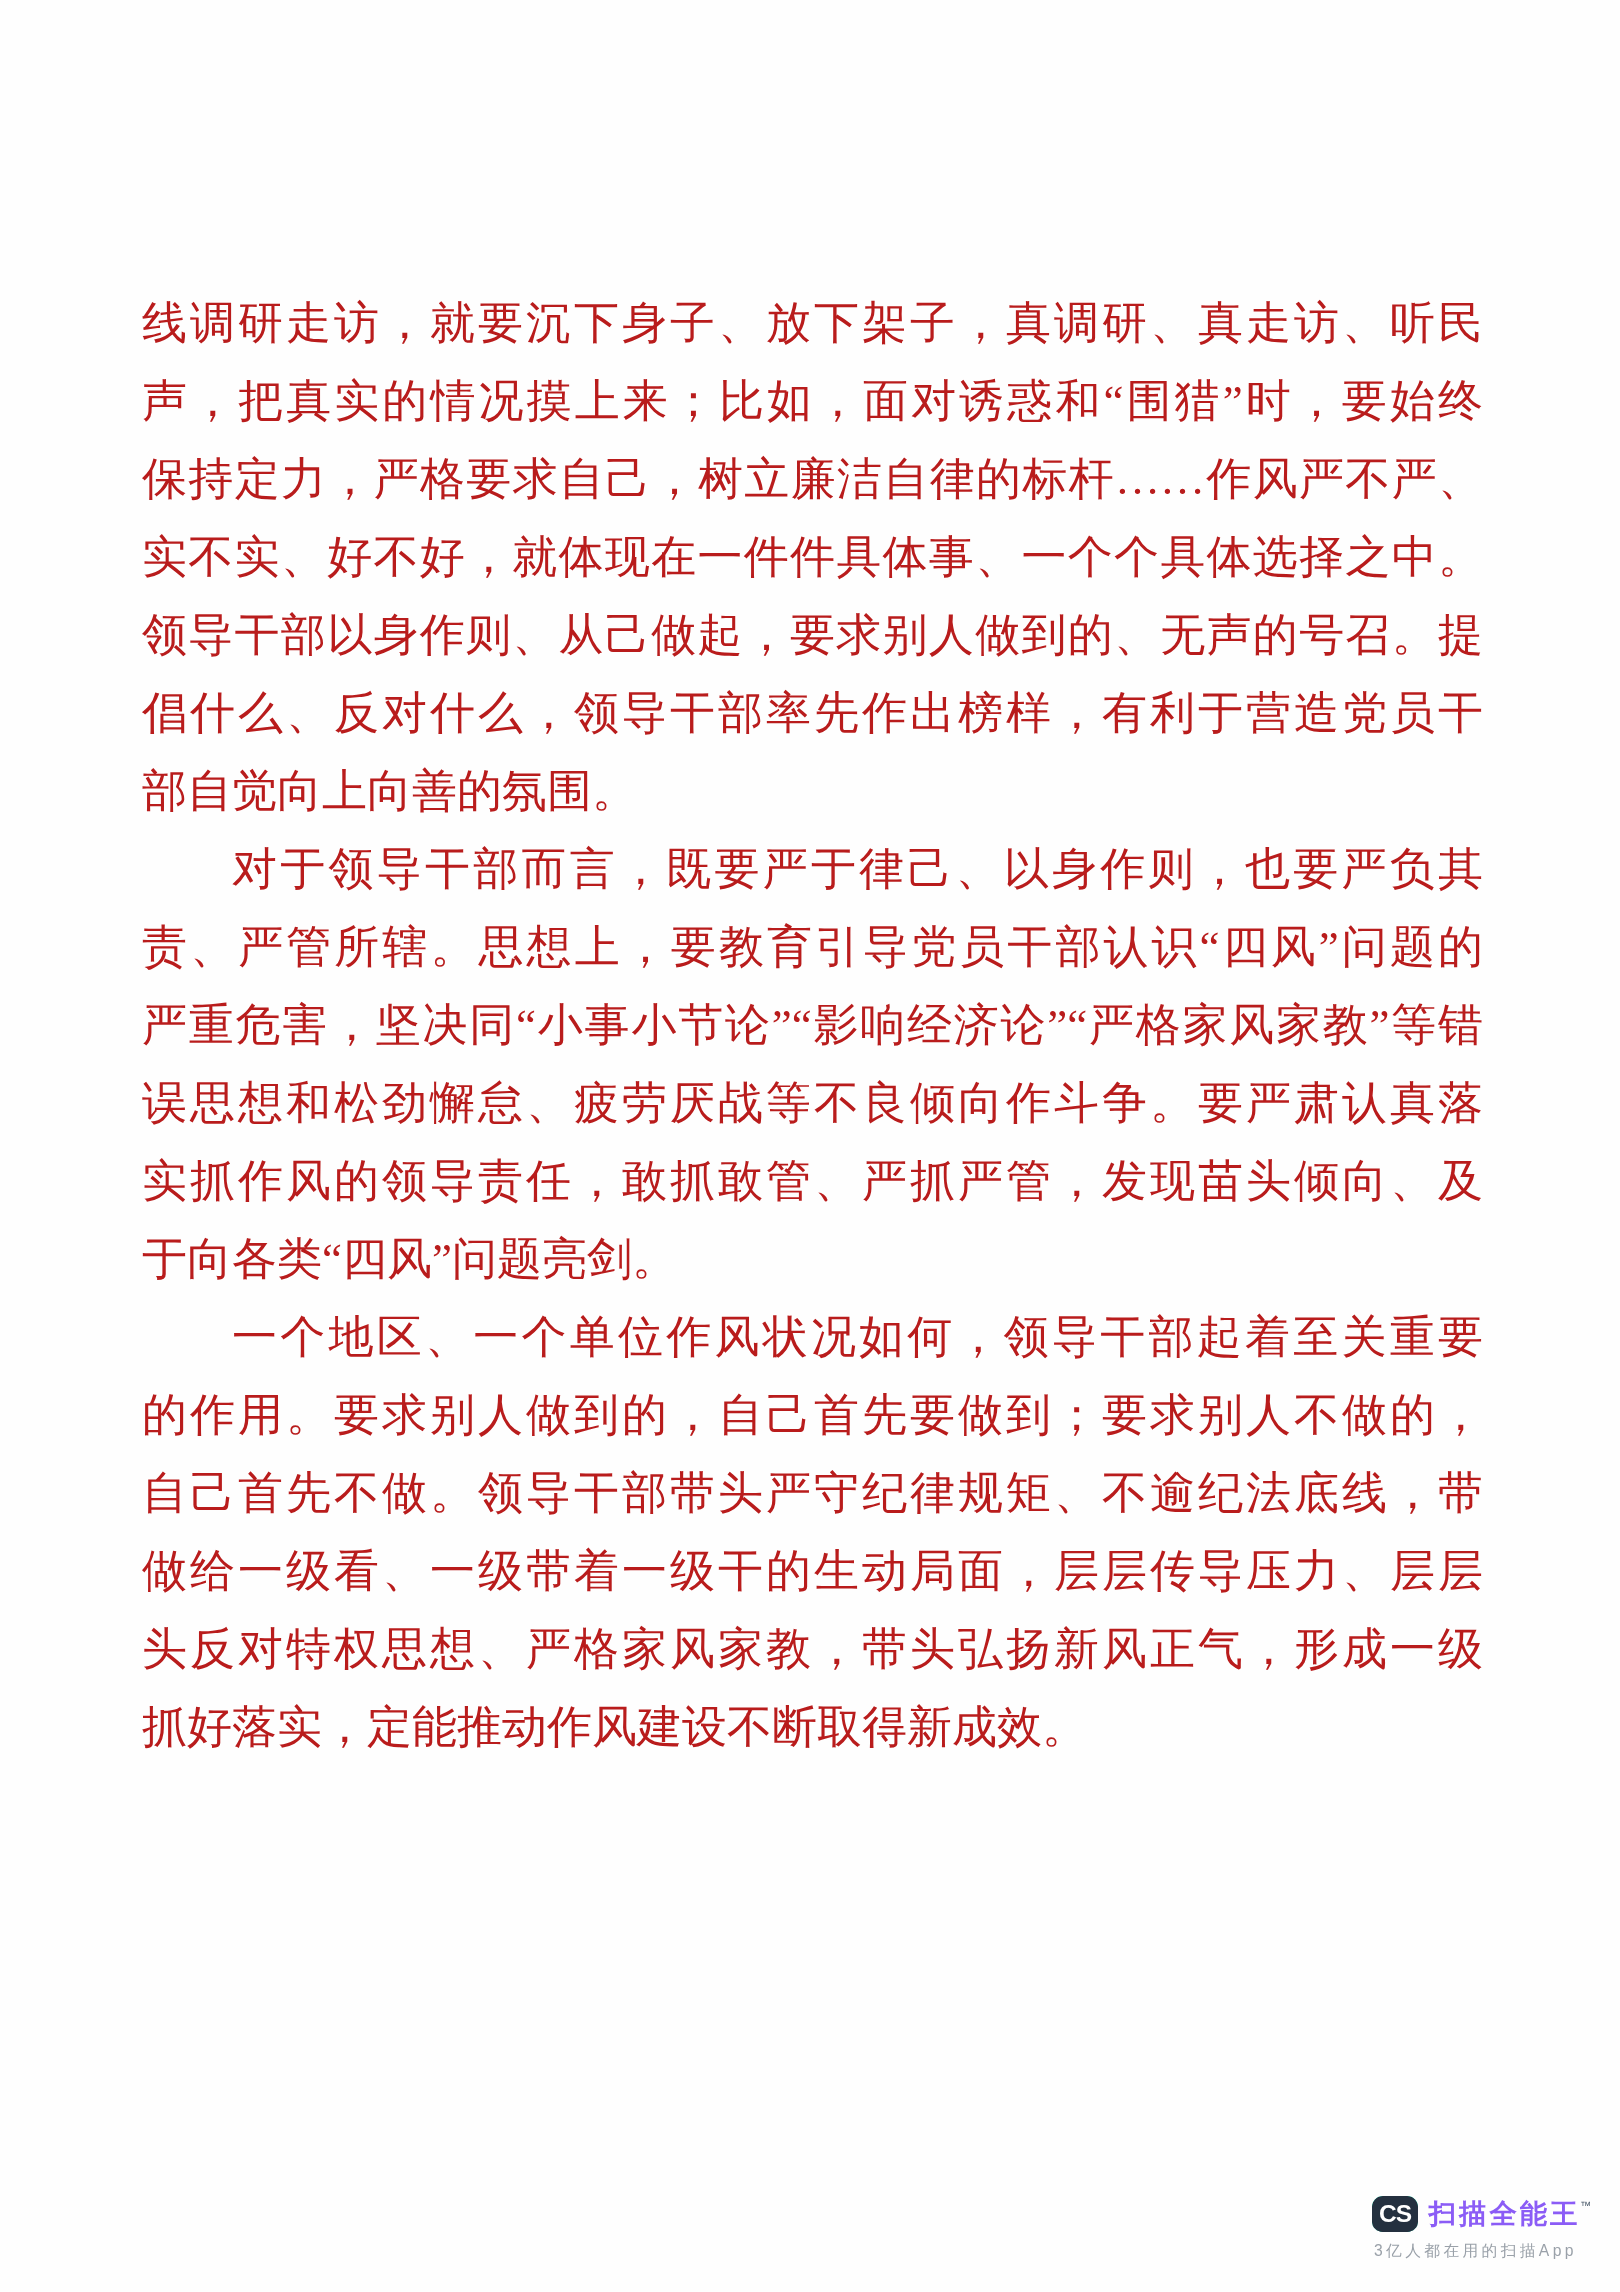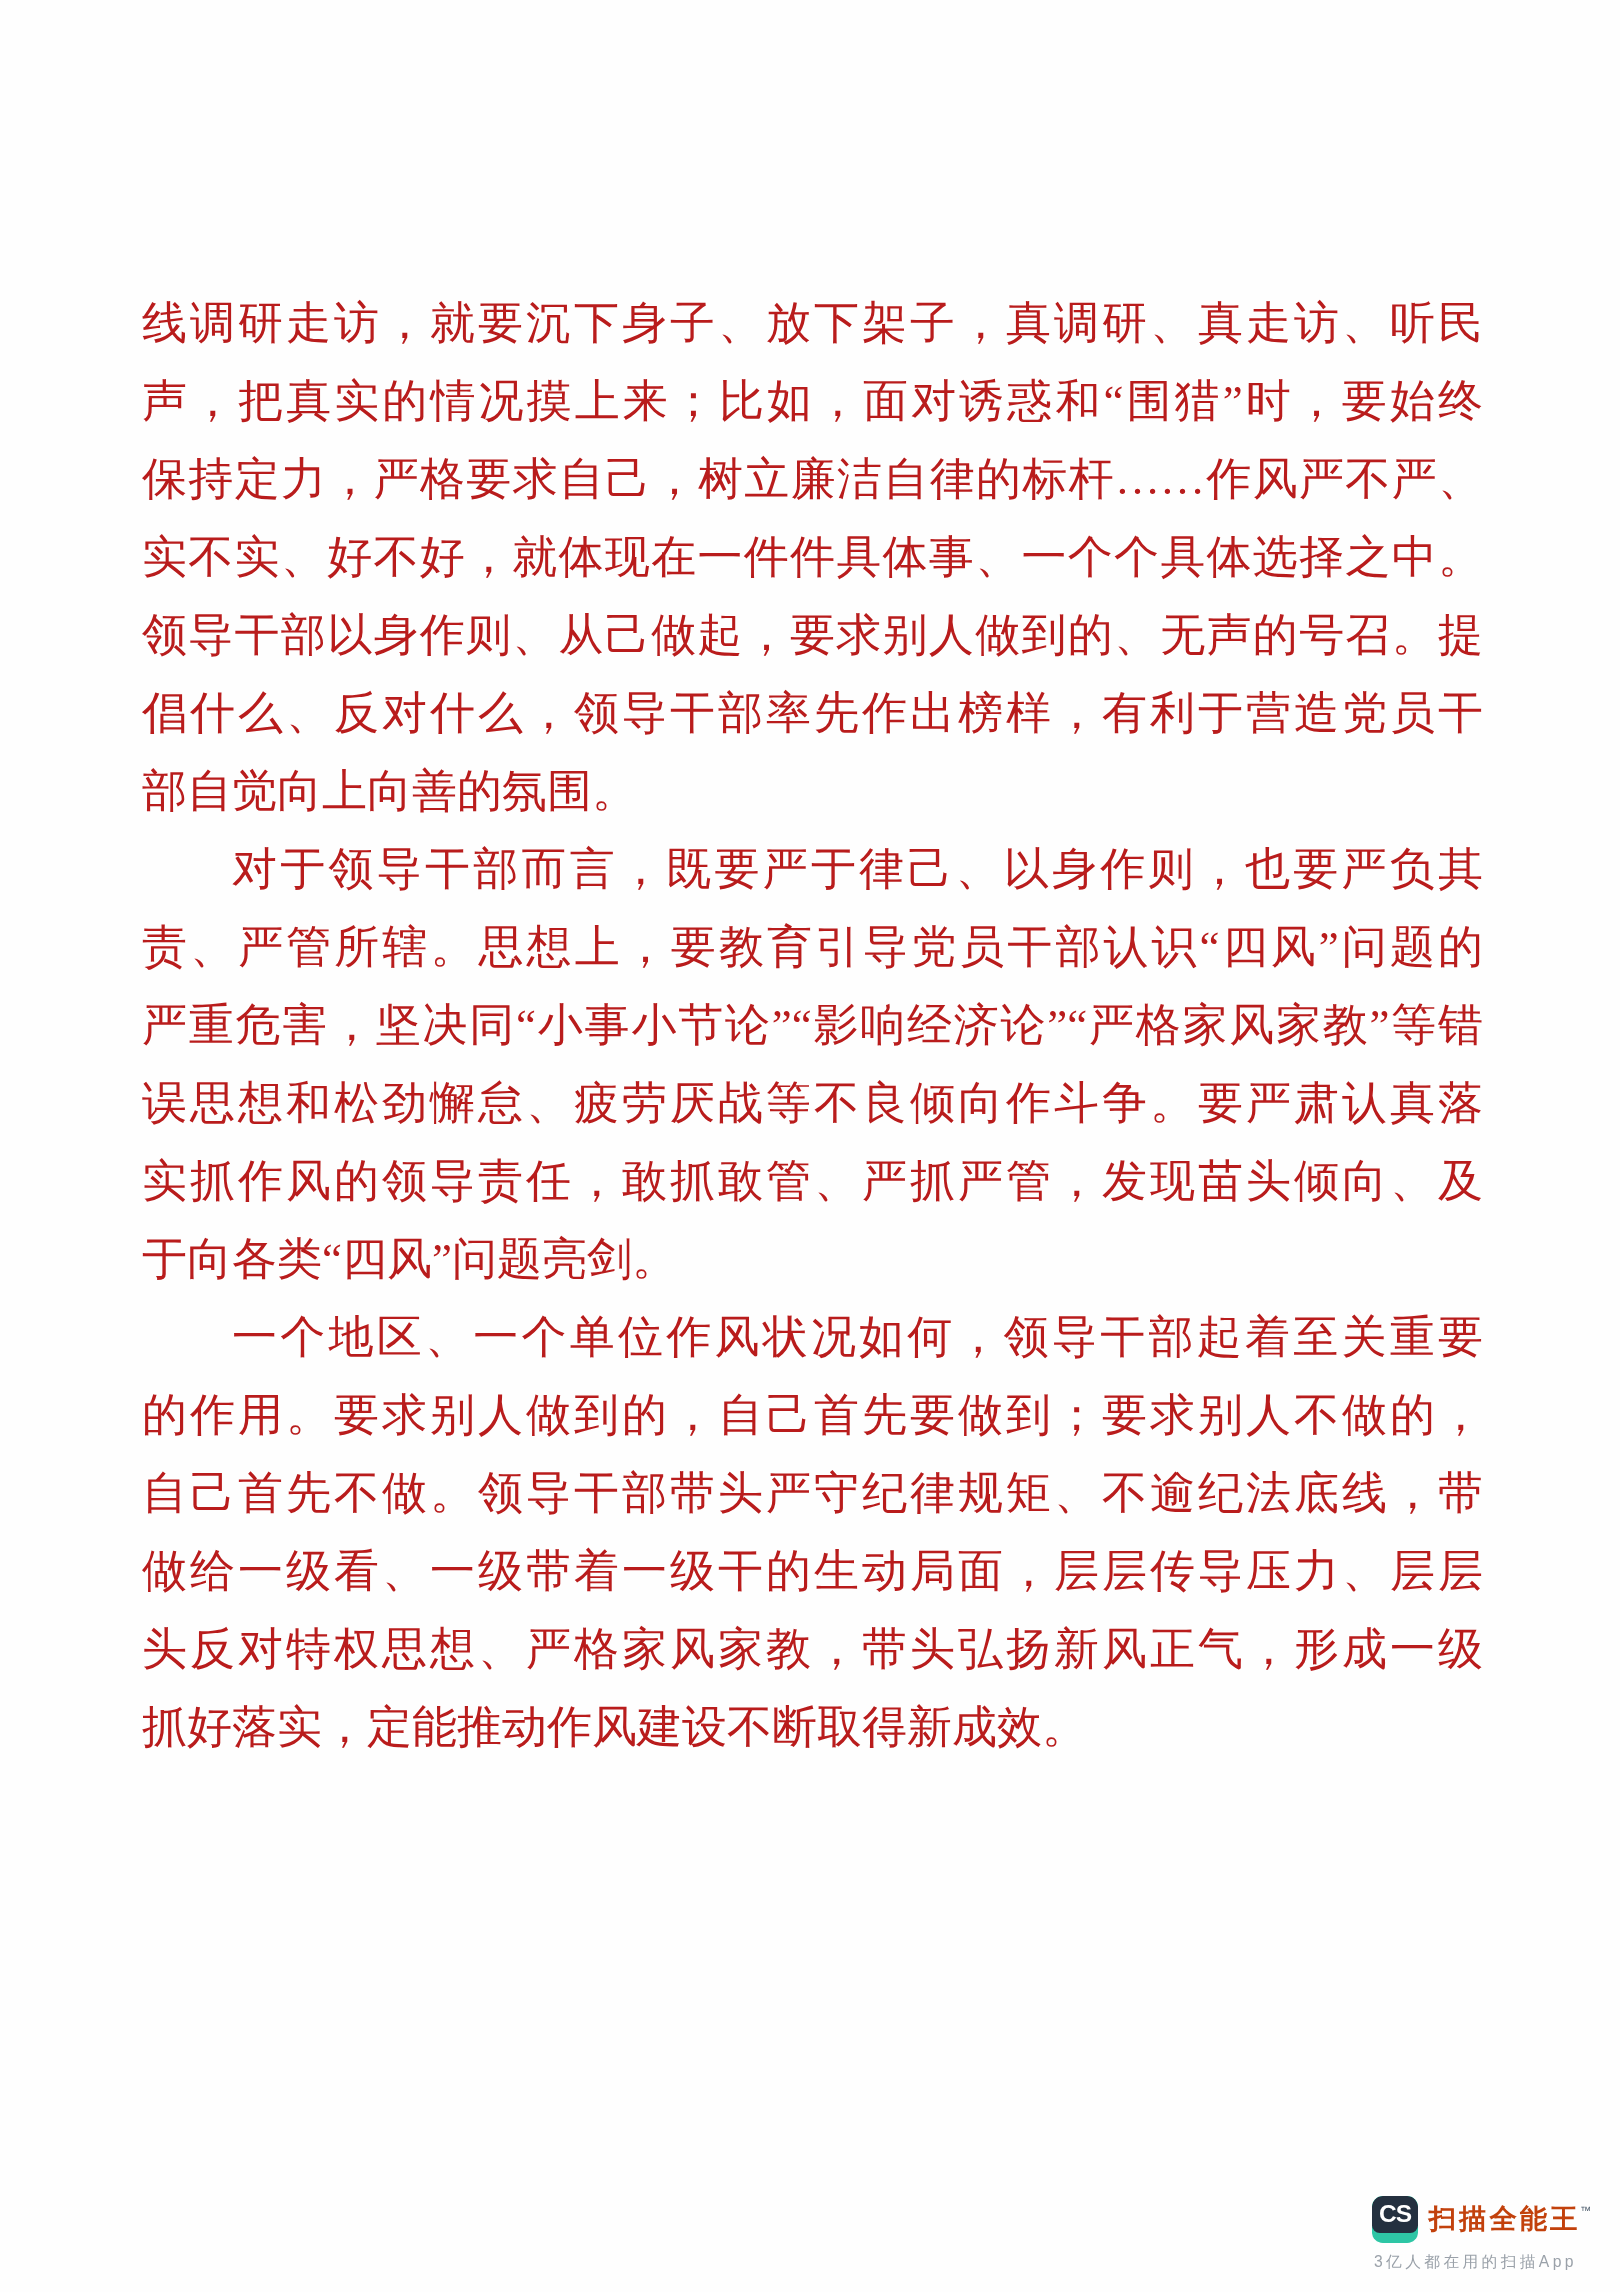--- a/index.html
+++ b/index.html
@@ -48,21 +48,21 @@
     width: 225px;
     font-family: "Liberation Sans", "DejaVu Sans", sans-serif;
   }
   .wm-row {
     display: flex;
     align-items: center;
     gap: 10.8px;
   }
   .wm-logo {
     width: 46px;
-    height: 47px;
+    height: 36px;
     position: relative;
     border-radius: 10.8px;
     background: #2ec6a5;
     overflow: hidden;
     flex: 0 0 auto;
   }
   .wm-logo-top {
     position: absolute;
     left: 0; right: 0; top: 0;
     height: 37px;
@@ -80,21 +80,21 @@
     line-height: 1;
   }
   .wm-title-wrap {
     display: flex;
     align-items: flex-start;
     white-space: nowrap;
   }
   .wm-title {
     font-size: 27.4px;
     font-weight: 600;
-    color: #c2410c;
+    color: #8b5cf6;
     letter-spacing: 2.9px;
     line-height: 1.2;
   }
   .wm-tm {
     font-size: 10.8px;
     color: #4a5a6a;
     margin-top: 1px;
   }
   .wm-tagline {
     margin-top: 9px;

